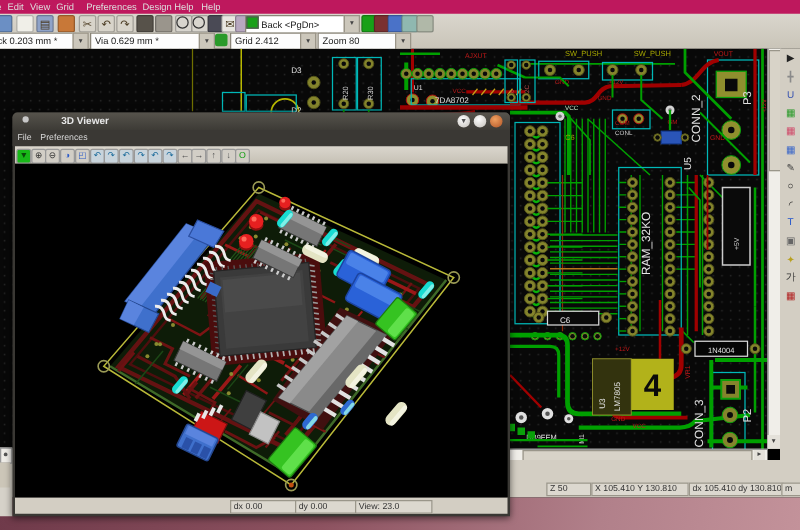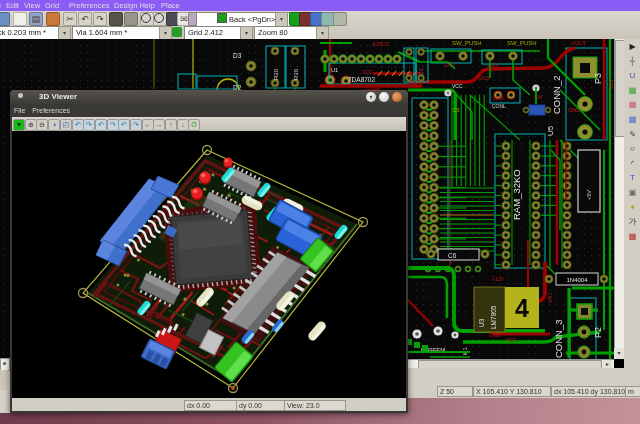--- a/index.html
+++ b/index.html
@@ -1,16 +1,16 @@
 <!DOCTYPE html>
 <html><head><meta charset="utf-8"><style>
 html,body{margin:0;padding:0;width:640px;height:424px;overflow:hidden;background:#000;
 font-family:"Liberation Sans",sans-serif;position:relative}
 .ic{position:absolute;top:1px;width:12px;height:12px;border-radius:2px;border:1px solid rgba(0,0,0,0.25)}
-#menubar{position:absolute;left:0;top:0;width:640px;height:17px;background:#8b5cf6;color:#dedede;
+#menubar{position:absolute;left:0;top:0;width:640px;height:17px;background:#be185d;color:#dedede;
 font-size:7.5px;line-height:11px}
 #menubar span{margin-right:9px}
 #tbar{position:absolute;left:0;top:11px;width:640px;height:28px;
 background:linear-gradient(#dad6cd,#c9c4b8)}
 #statusbar{position:absolute;left:0;top:384px;width:640px;height:14px;background:#d3cec3;font-size:7px;color:#333}
 .cell{position:absolute;top:1.5px;height:9px;background:#dcd8cf;border:1px solid #9a968a;
 line-height:9px;padding:0 2px;white-space:nowrap}
 #pink{position:absolute;left:0;top:398px;width:640px;height:26px;
 background:linear-gradient(100deg,#6f3a4a,#8d5260 40%,#b1808a 75%,#c3929a)}
 #win3d{position:absolute;left:10px;top:90px;width:398px;height:323px;background:#3a3834;
@@ -23,21 +23,21 @@
 #st3d{position:absolute;left:2px;top:308px;width:394px;height:13px;background:#d3cec3;font-size:7px;color:#333}
 .wbtn{position:absolute;top:2px;width:10px;height:10px;border-radius:50%}
 </style></head><body>
 <div id="menubar">
     <span style="position:absolute;left:-3px">e</span>
     <span style="position:absolute;left:6px">Edit</span>
     <span style="position:absolute;left:24px">View</span>
     <span style="position:absolute;left:45px">Grid</span>
     <span style="position:absolute;left:69px">Preferences</span>
     <span style="position:absolute;left:114px">Design Help</span>
-    <span style="position:absolute;left:161px">Place</span>
+    <span style="position:absolute;left:161px">Help</span>
   </div>
 <div id="tbar"></div>
 <div style="position:absolute;left:0;top:11px;width:640px;height:15px">
     <div class="ic" style="left:-4px;background:#6b8fc4"></div>
     <div class="ic" style="left:13px;background:#f0efe8"></div>
     <div class="ic" style="left:29px;background:#8fa3c8">
       <span style="font-size:9px;line-height:12px;color:#4a3a20;display:block;text-align:center">▤</span>
     </div>
     <div class="ic" style="left:46px;background:#c87838"></div>
     <div class="ic" style="left:63px;background:#d8d4ca">
@@ -53,31 +53,31 @@
     <div class="ic" style="left:124px;background:#9a958c"></div>
     <div class="ic" style="left:140px;background:#d8d5ce"></div>
     <div class="ic" style="left:153px;background:#d8d5ce"></div>
     <div class="ic" style="left:166px;background:#4a4a55"></div>
     <div class="ic" style="left:177px;background:#e8e6e0">
       <span style="font-size:9px;line-height:12px;color:#4a3a20;display:block;text-align:center">✉</span>
     </div>
     <div class="ic" style="left:188px;background:#b8a8c0"></div>
     <div style="position:absolute;left:141px;top:2px;width:8px;height:8px;border:1.6px solid #333;border-radius:50%"></div>
     <div style="position:absolute;left:154px;top:2px;width:8px;height:8px;border:1.6px solid #333;border-radius:50%"></div>
-    <div style="position:absolute;left:196px;top:1px;width:78px;height:13px;background:#fff;border:1px solid #8a8578;font-size:7.5px;color:#222;line-height:13px;padding-left:20px"><span style="display:inline-block;width:8px;height:8px;background:#18a018;vertical-align:-1px;border:1px solid #555"></span> Back &lt;PgDn&gt;</div>
+    <div style="position:absolute;left:196px;top:1px;width:78px;height:13px;background:#fff;border:1px solid #8a8578;font-size:7.5px;color:#222;line-height:13px;padding-left:0"><span style="display:inline-block;width:8px;height:8px;background:#18a018;vertical-align:-1px;border:1px solid #555"></span> Back &lt;PgDn&gt;</div>
     <div style="position:absolute;left:275px;top:1px;width:11px;height:13px;background:#ccc7bb;border:1px solid #9a9588;font-size:6px;color:#444;text-align:center;line-height:13px">▾</div>
     <div class="ic" style="left:289px;background:#18a018"></div>
     <div class="ic" style="left:299px;background:#7a3030"></div>
     <div class="ic" style="left:310px;background:#4a72c8"></div>
     <div class="ic" style="left:321px;background:#8fb8b0"></div>
     <div class="ic" style="left:333px;background:#b0b8a8"></div>
   </div>
 <div style="position:absolute;left:-6px;top:26px;width:62px;height:12px;background:#fdfdfd;border:1px solid #8a8578;font-size:7.5px;color:#222;line-height:12px;padding-left:3px;white-space:nowrap;overflow:hidden">ck 0.203 mm *</div>
 <div style="position:absolute;left:58px;top:26px;width:11px;height:12px;background:#ccc7bb;border:1px solid #9a9588;font-size:6px;color:#444;text-align:center;line-height:12px">▾</div>
-<div style="position:absolute;left:72px;top:26px;width:85px;height:12px;background:#fdfdfd;border:1px solid #8a8578;font-size:7.5px;color:#222;line-height:12px;padding-left:3px;white-space:nowrap;overflow:hidden">Via 1.604 mm *</div>
+<div style="position:absolute;left:72px;top:26px;width:85px;height:12px;background:#fdfdfd;border:1px solid #8a8578;font-size:7.5px;color:#222;line-height:12px;padding-left:3px;white-space:nowrap;overflow:hidden">Via 0.629 mm *</div>
 <div style="position:absolute;left:159px;top:26px;width:11px;height:12px;background:#ccc7bb;border:1px solid #9a9588;font-size:6px;color:#444;text-align:center;line-height:12px">▾</div>
 <div style="position:absolute;left:172px;top:27px;width:10px;height:10px;background:#2a9a2a;border-radius:2px"></div>
 <div style="position:absolute;left:184px;top:26px;width:54px;height:12px;background:#fdfdfd;border:1px solid #8a8578;font-size:7.5px;color:#222;line-height:12px;padding-left:3px;white-space:nowrap;overflow:hidden">Grid 2.412</div>
 <div style="position:absolute;left:240px;top:26px;width:11px;height:12px;background:#ccc7bb;border:1px solid #9a9588;font-size:6px;color:#444;text-align:center;line-height:12px">▾</div>
 <div style="position:absolute;left:254px;top:26px;width:60px;height:12px;background:#fdfdfd;border:1px solid #8a8578;font-size:7.5px;color:#222;line-height:12px;padding-left:3px;white-space:nowrap;overflow:hidden">Zoom 80</div>
 <div style="position:absolute;left:316px;top:26px;width:11px;height:12px;background:#ccc7bb;border:1px solid #9a9588;font-size:6px;color:#444;text-align:center;line-height:12px">▾</div>
 <svg style="position:absolute;left:0;top:39px" width="614" height="333" viewBox="0 39 614 333">
     <defs>
       <pattern id="grid" width="7" height="7" patternUnits="userSpaceOnUse">
         <rect width="1.2" height="1.2" x="3" y="3" fill="#272727"></rect>
@@ -548,21 +548,21 @@
 <div class="cell" style="left:625px;width:18px">m</div>
 </div>
 <div id="pink"></div>
 <div style="position:absolute;left:0;top:384px;width:10px;height:29px;background:#d6d2c9"></div>
 
 <div style="position:absolute;left:0;top:358px;width:8px;height:11px;background:#efede8;border:1px solid #999"></div>
 <div style="position:absolute;left:3px;top:362px;width:3px;height:3px;background:#555;border-radius:50%"></div>
 <div style="position:absolute;left:0;top:370px;width:8px;height:20px;background:#ccc6b8"></div>
 
 <div id="win3d">
-<div id="title3d"><span style="margin-left:8px;display:inline-block;width:5px;height:5px;background:#c8c8c8;border-radius:50%;vertical-align:1px"></span><span style="margin-left:16px">3D Viewer</span>
+<div id="title3d"><span style="margin-left:8px;display:inline-block;width:5px;height:5px;background:#c8c8c8;border-radius:50%;vertical-align:1px"></span><span style="margin-left:26px">3D Viewer</span>
 <div class="wbtn" style="right:32px;background:radial-gradient(circle at 40% 35%,#fdfdfd,#c2bfb8);font-size:6px;line-height:10px;text-align:center;color:#555">▾</div>
 <div class="wbtn" style="right:19px;background:radial-gradient(circle at 40% 35%,#fdfdfd,#c2bfb8);"></div>
 <div class="wbtn" style="right:6px;background:radial-gradient(circle at 40% 35%,#f0a060,#b05426);"></div>
 </div>
 <div id="menu3d"><span style="margin-left:4px">File</span><span style="margin-left:7px">Preferences</span></div>
 <div id="tb3d">
       <div style="position:absolute;left:1px;top:1.5px;width:10px;height:10px;background:#18b818;border:0.5px solid #999;border-radius:2px;font-size:7px;line-height:10px;text-align:center;color:#0a4a0a">▼</div>
       <div style="position:absolute;left:13px;top:1.5px;width:10px;height:10px;background:#d2cec6;border:0.5px solid #999;border-radius:2px;font-size:7px;line-height:10px;text-align:center;color:#333">⊕</div>
       <div style="position:absolute;left:24px;top:1.5px;width:10px;height:10px;background:#d2cec6;border:0.5px solid #999;border-radius:2px;font-size:7px;line-height:10px;text-align:center;color:#333">⊖</div>
       <div style="position:absolute;left:36px;top:1.5px;width:10px;height:10px;background:#d2cec6;border:0.5px solid #999;border-radius:2px;font-size:7px;line-height:10px;text-align:center;color:#2a5ac8">◑</div>

